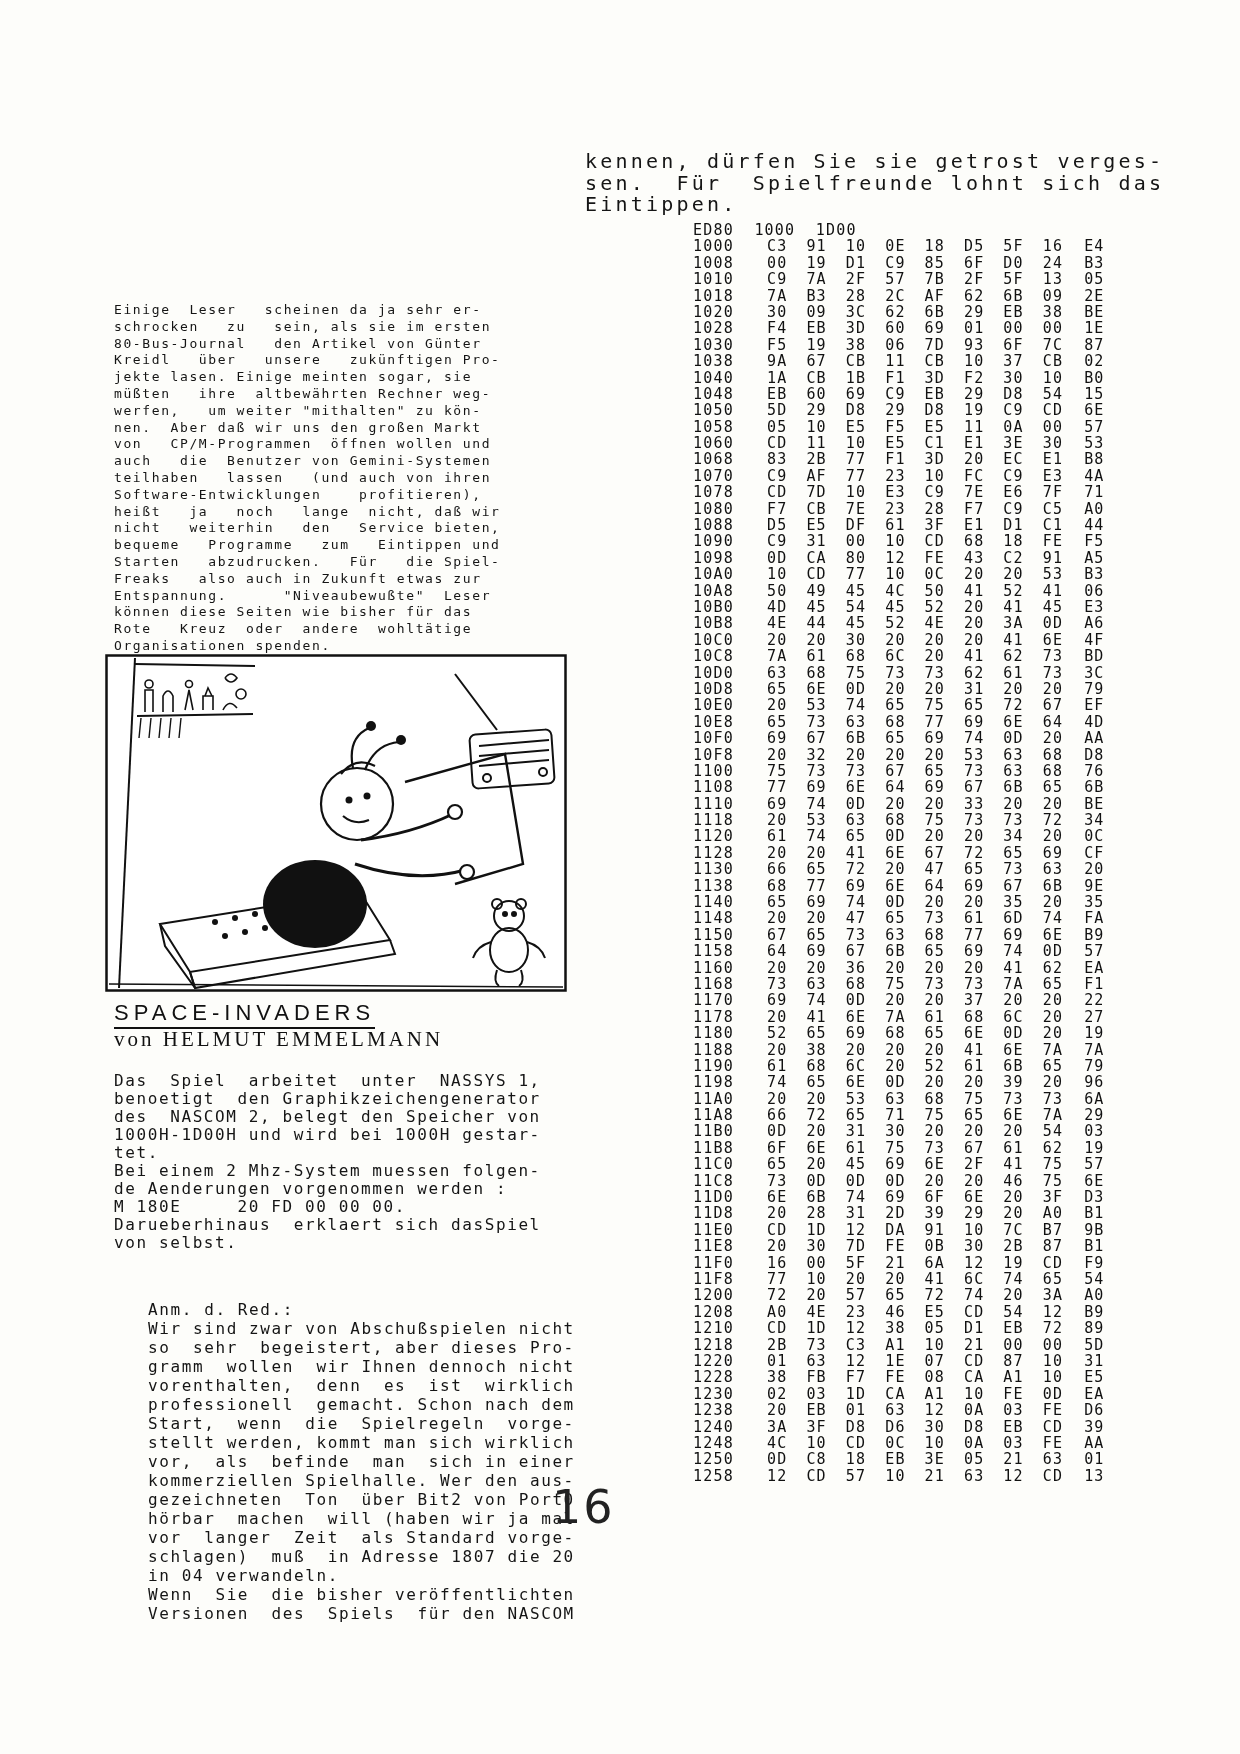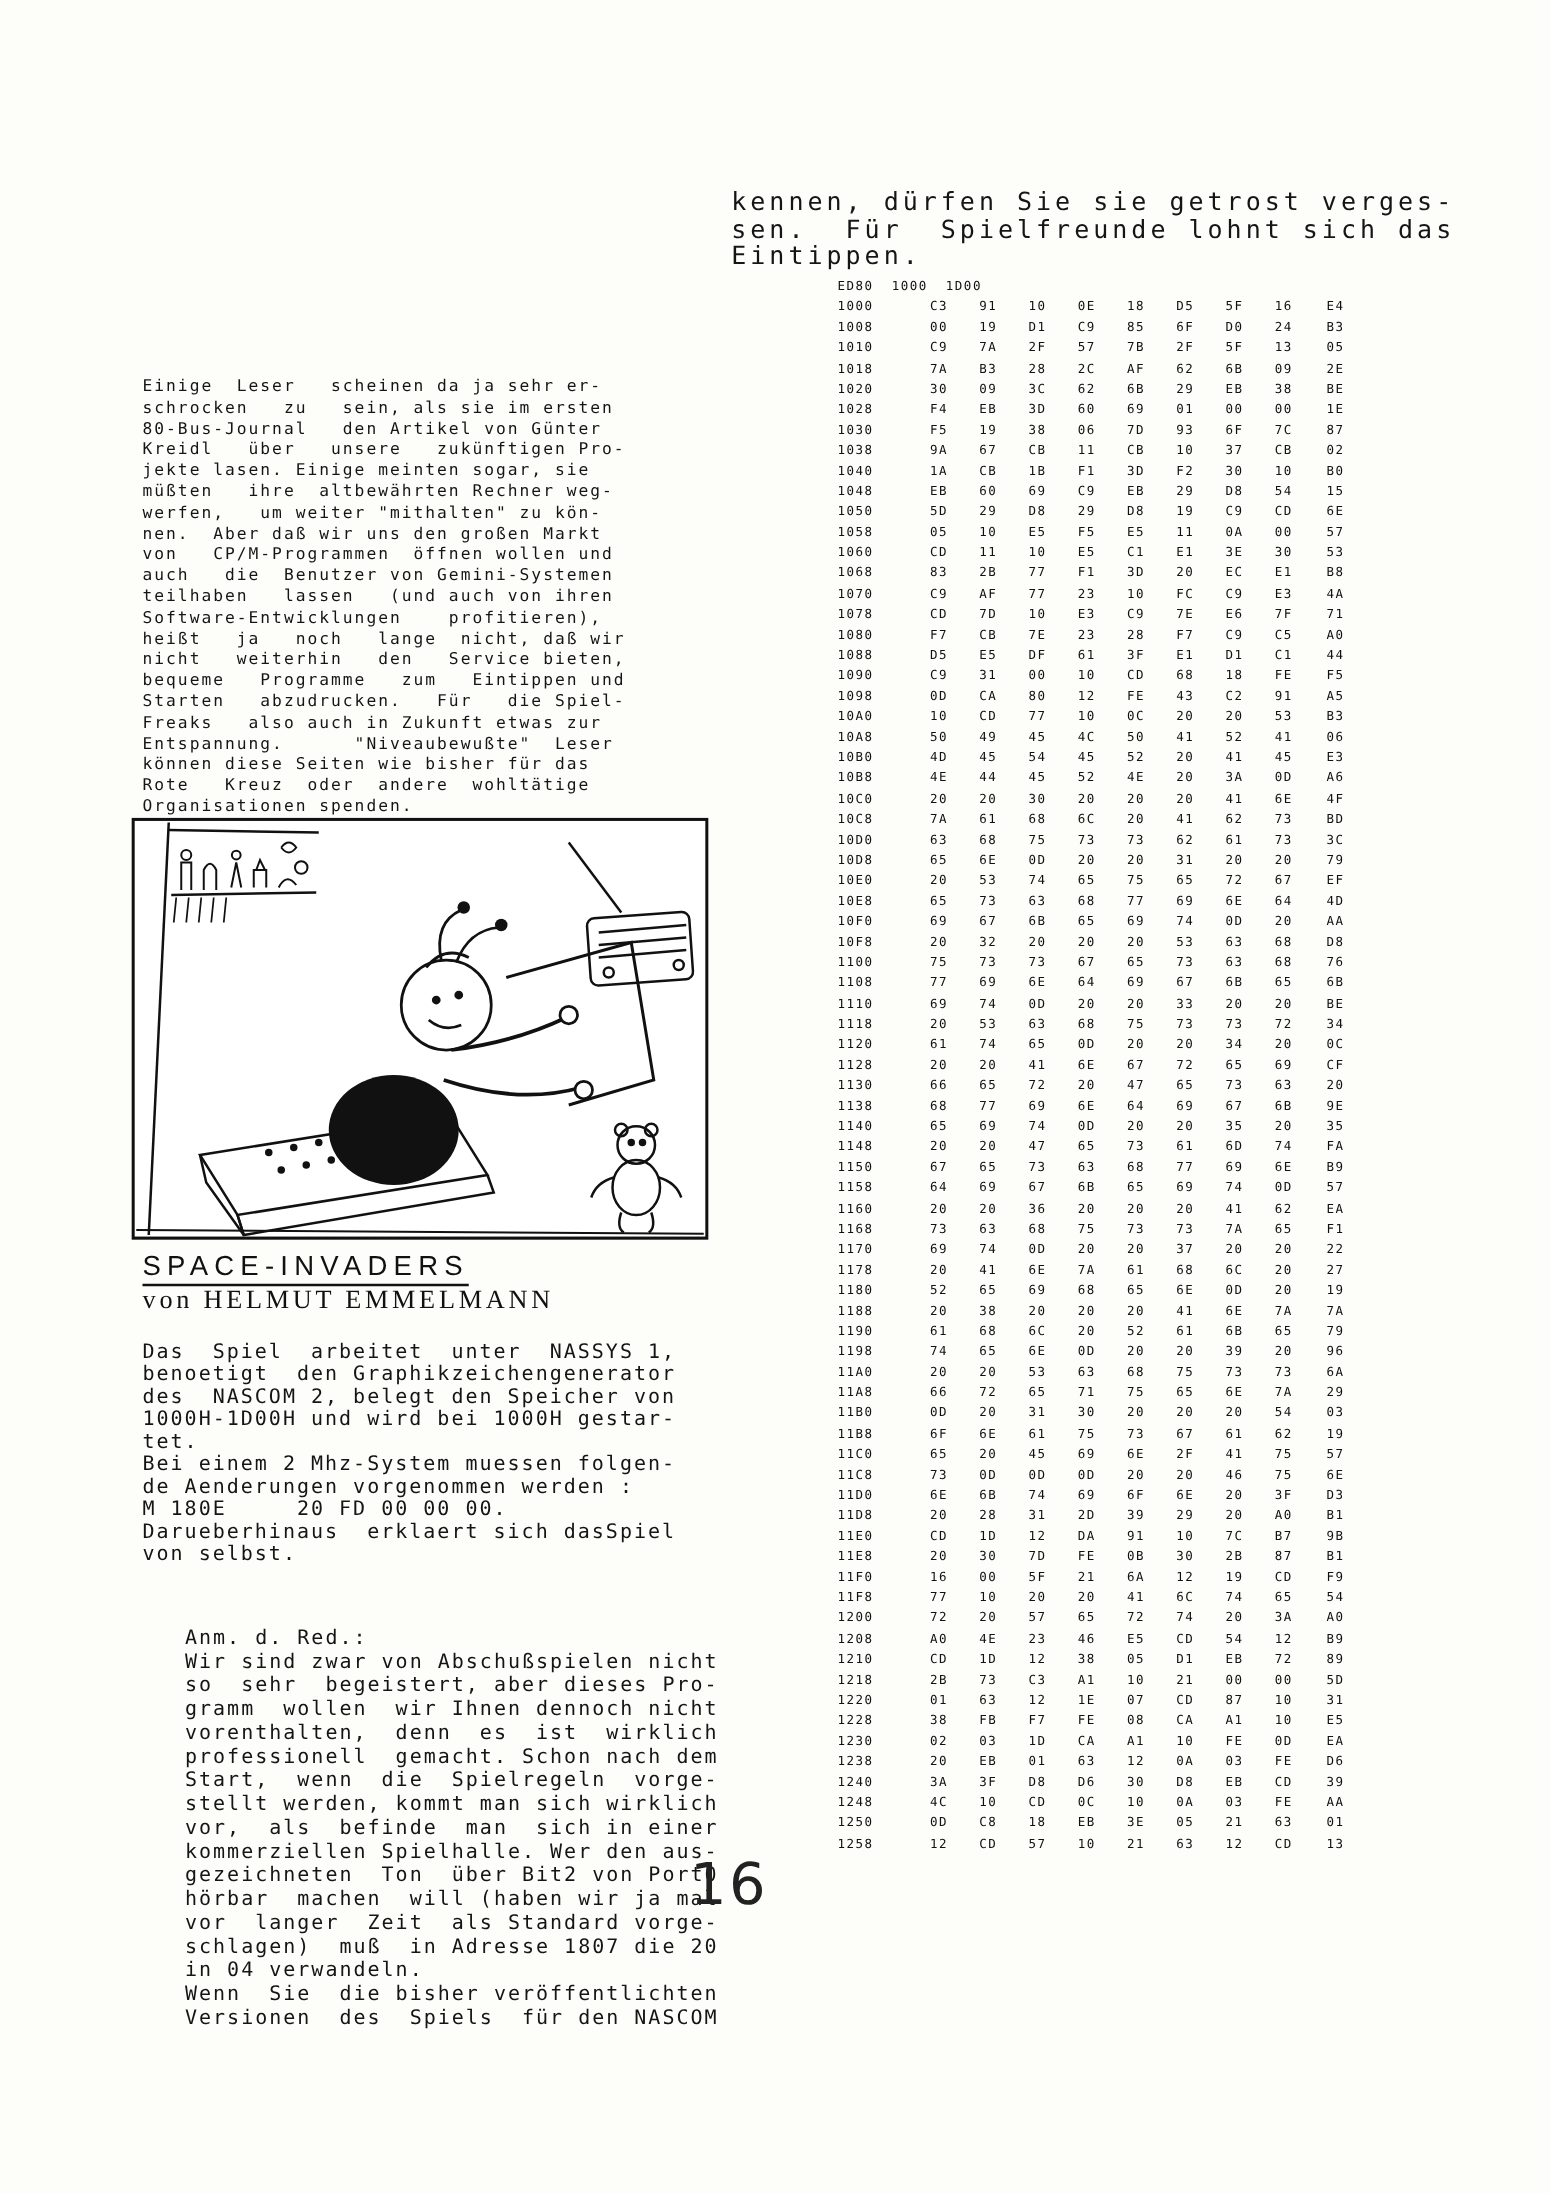--- a/index.html
+++ b/index.html
@@ -28,21 +28,21 @@
   .sih{
     position:absolute;left:114px;top:1000px;
     font-family:Liberation Sans, sans-serif;font-size:22px;letter-spacing:5px;
     border-bottom:2px solid #111;padding-bottom:1px;
   }
   .byline{
     position:absolute;left:114px;top:1027px;
     font-family:"Liberation Serif",serif;font-size:21px;letter-spacing:3px;
   }
   
-  .hexdump{position:absolute;left:670px;top:222px;font-size:10px;letter-spacing:1.2px;line-height:16.4px;}
+  .hexdump{position:absolute;left:693px;top:222px;font-size:15px;letter-spacing:1.2px;line-height:16.4px;}
   .hexhdr{white-space:pre;height:16.4px;}
   .hexrow{display:flex;height:16.4px;}
   .hexrow .addr{width:74px;}
   .hexrow .byte{width:39.4px;}
   .hexrow .chk{margin-left:2px;}
   
   .cartoon{position:absolute;left:105px;top:654px;}
   
   .pagenum{
     position:absolute;left:552px;top:1480px;

